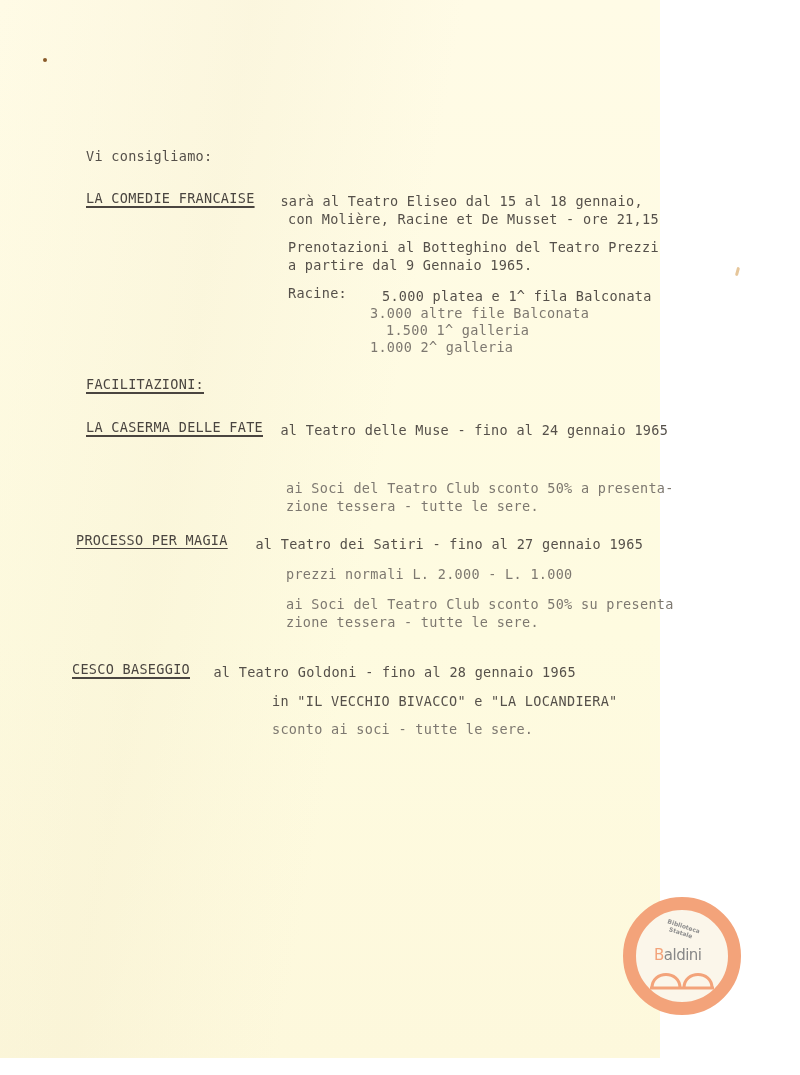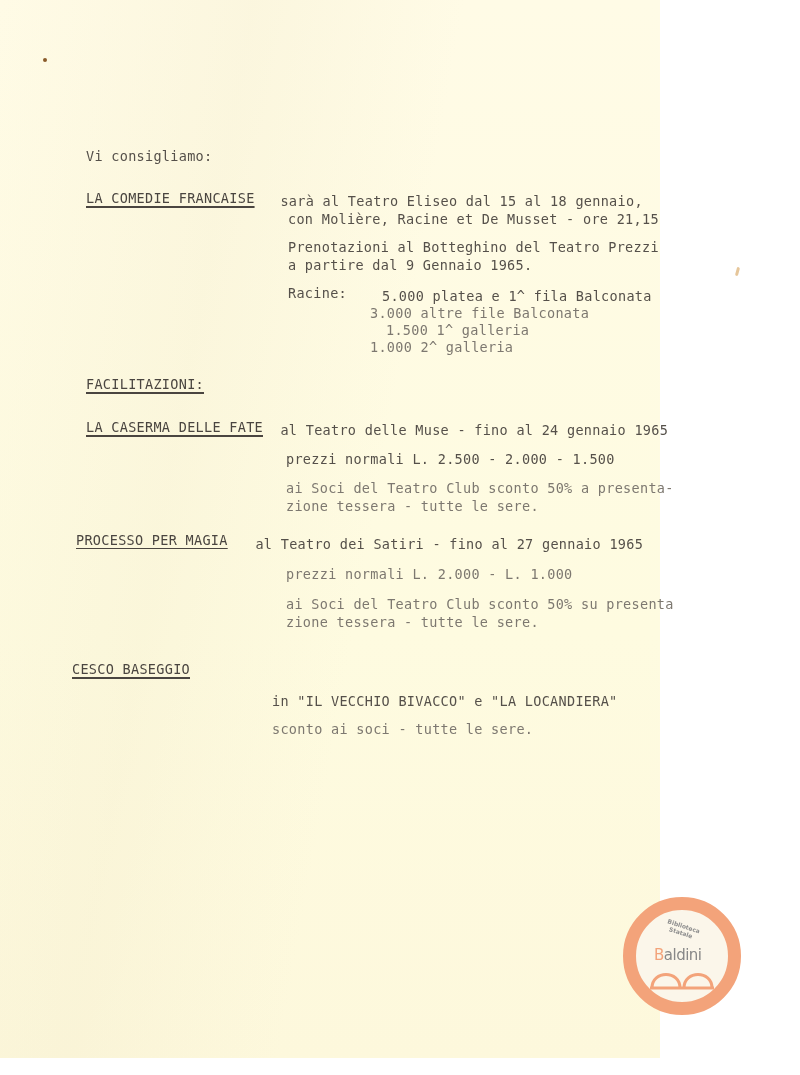--- a/index.html
+++ b/index.html
@@ -117,31 +117,31 @@
   <div class="tw" style="left:288px; top:286px;">Racine:</div>
   <div class="tw" style="left:370px; top:289px;margin-left:12px;">5.000 platea e 1^ fila Balconata</div>
   <div class="tw light" style="left:370px; top:306px;">3.000 altre file Balconata</div>
   <div class="tw light" style="left:370px; top:323px;margin-left:16px;">1.500 1^ galleria</div>
   <div class="tw light" style="left:370px; top:340px;">1.000 2^ galleria</div>
 
   <div class="tw hd" style="left:86px; top:377px;">FACILITAZIONI:</div>
 
   <div class="tw hd" style="left:86px; top:420px;">LA CASERMA DELLE FATE</div>
   <div class="tw" style="left:272px; top:423px;"> al Teatro delle Muse - fino al 24 gennaio 1965</div>
-  <div class="tw" style="left:286px; top:452px;">prezzi normali L. 2.500 - 2.000 - 1.500</div>
   <div class="tw light" style="left:286px; top:481px;">ai Soci del Teatro Club sconto 50% a presenta-</div>
   <div class="tw light" style="left:286px; top:499px;">zione tessera - tutte le sere.</div>
 
   <div class="tw hd" style="left:76px; top:533px;text-decoration:underline;">PROCESSO PER MAGIA</div>
   <div class="tw" style="left:247px; top:537px;"> al Teatro dei Satiri - fino al 27 gennaio 1965</div>
   <div class="tw light" style="left:286px; top:567px;">prezzi normali L. 2.000 - L. 1.000</div>
   <div class="tw light" style="left:286px; top:597px;">ai Soci del Teatro Club sconto 50% su presenta</div>
   <div class="tw light" style="left:286px; top:615px;">zione tessera - tutte le sere.</div>
 
   <div class="tw hd" style="left:72px; top:662px;">CESCO BASEGGIO</div>
+  <div class="tw" style="left:205px; top:665px;"> al Teatro Goldoni - fino al 28 gennaio 1965</div>
   <div class="tw" style="left:272px; top:694px;">in "IL VECCHIO BIVACCO" e "LA LOCANDIERA"</div>
   <div class="tw light" style="left:272px; top:722px;">sconto ai soci - tutte le sere.</div>
 
   <div class="logo">
     <div class="logo-small">
       <div>Biblioteca</div>
       <div>Statale</div>
     </div>
     <div class="logo-name"><span class="b">B</span><span>aldini</span></div>
     <svg class="logo-arches" viewBox="0 0 68 26">

